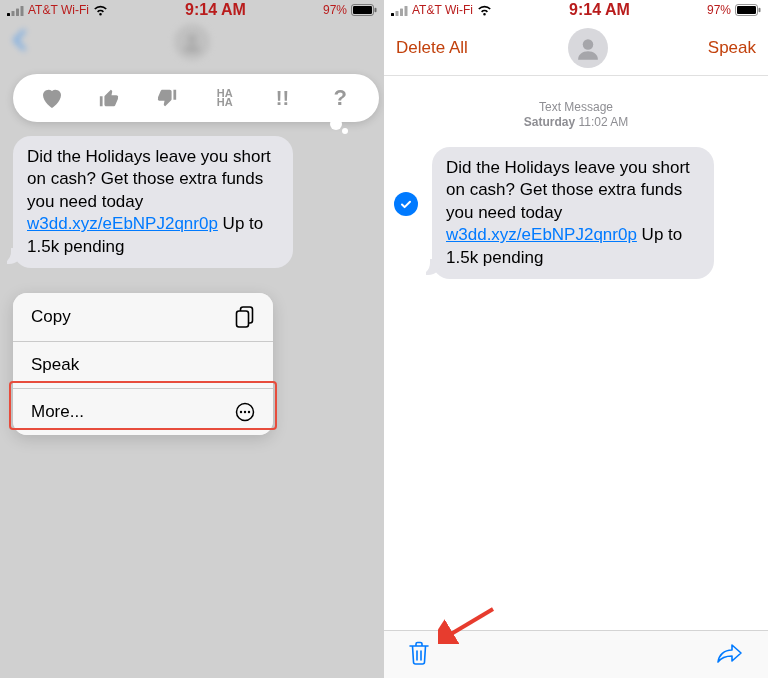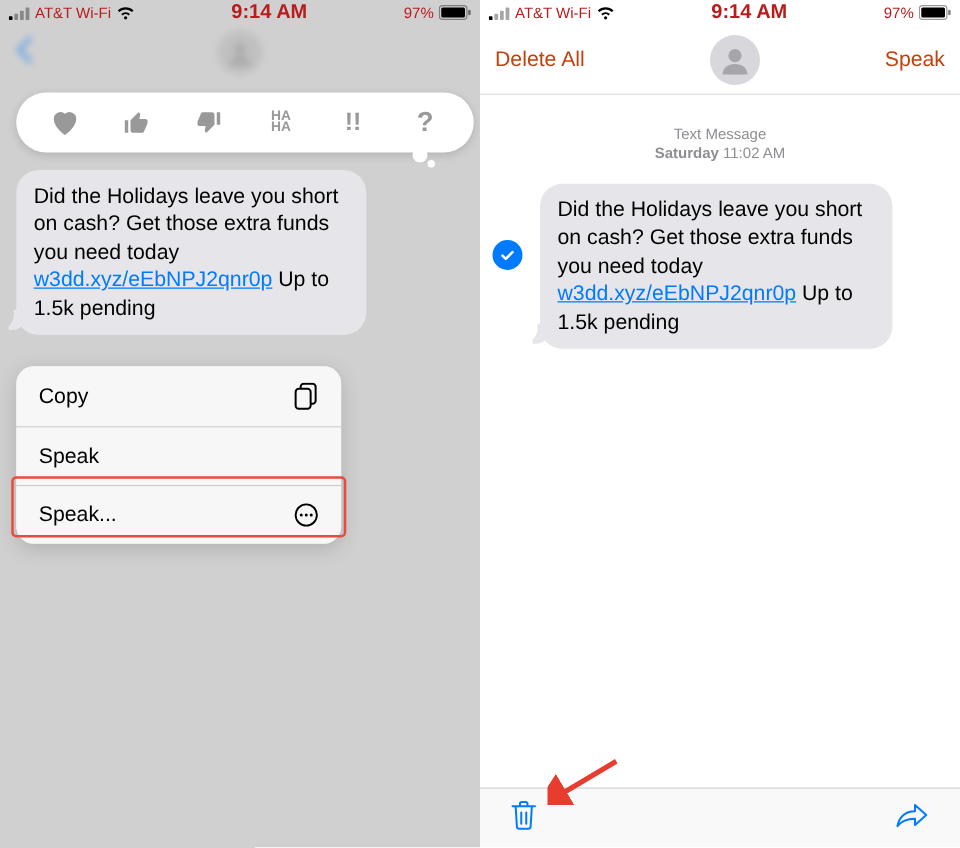--- a/index.html
+++ b/index.html
@@ -275,21 +275,21 @@
       <svg width="20" height="22" viewBox="0 0 20 22">
           <rect x="5.5" y="1" width="12" height="16" rx="2.5" fill="none" stroke="#000" stroke-width="1.6"></rect>
           <rect x="1.5" y="5" width="12" height="16" rx="2.5" fill="#f7f7f7" stroke="#000" stroke-width="1.6"></rect>
         </svg>
     </div>
     <div class="action-item">
       <span>Speak</span>
       <span></span>
     </div>
     <div class="action-item">
-      <span>Speak...</span>
+      <span>More...</span>
       <svg width="20" height="20" viewBox="0 0 20 20">
           <circle cx="10" cy="10" r="8.5" fill="none" stroke="#000" stroke-width="1.5"></circle>
           <circle cx="6" cy="10" r="1.2" fill="#000"></circle>
           <circle cx="10" cy="10" r="1.2" fill="#000"></circle>
           <circle cx="14" cy="10" r="1.2" fill="#000"></circle>
         </svg>
     </div>
   </div>
   <div class="highlight-box"></div>
 </div>

